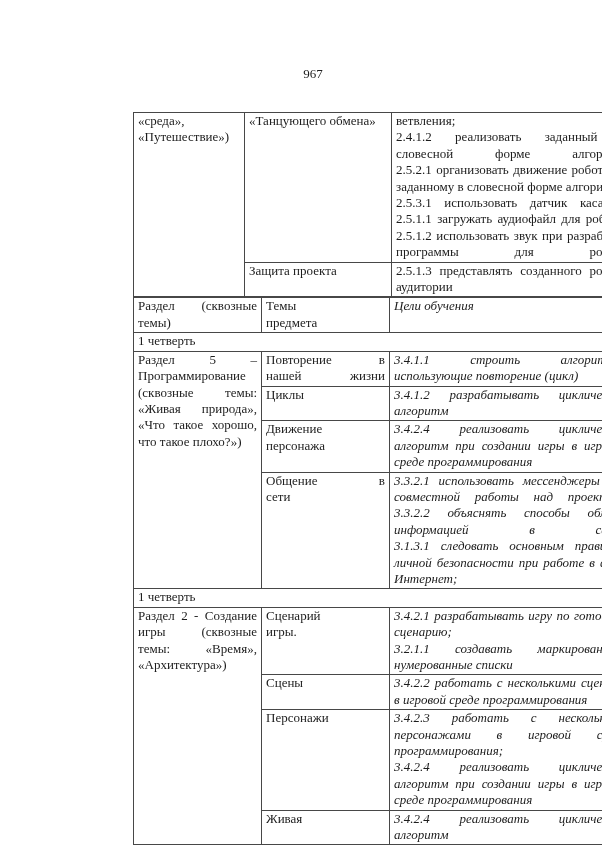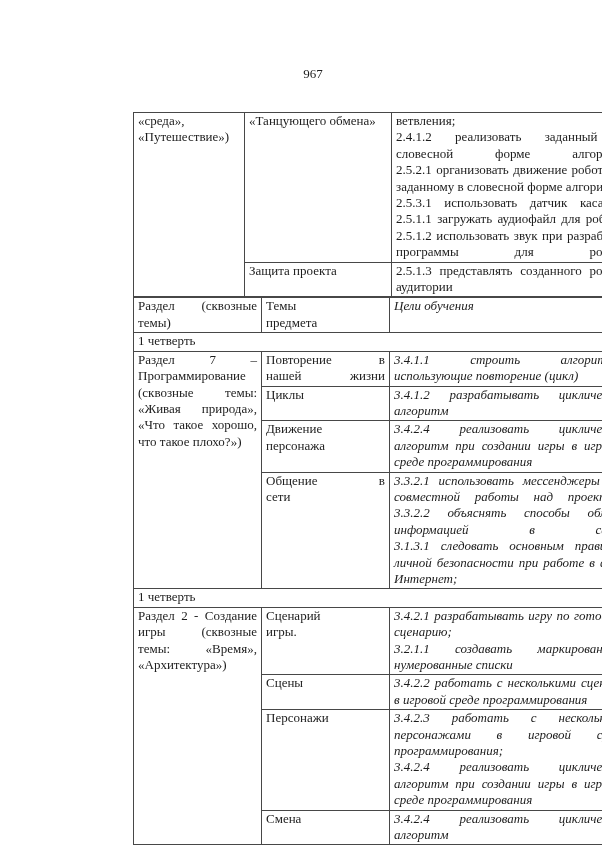--- a/index.html
+++ b/index.html
@@ -83,21 +83,21 @@
         <td class="c2">Темы
 предмета</td>
         <td class="c3">Цели обучения</td>
       </tr>
 
       <tr>
         <td class="qtr" colspan="3">1 четверть</td>
       </tr>
 
       <tr>
-        <td class="c1" rowspan="4">Раздел 7 – Программирование (сквозные темы: «Живая природа», «Что такое хорошо, что такое плохо?»)</td>
+        <td class="c1" rowspan="4">Раздел 5 – Программирование (сквозные темы: «Живая природа», «Что такое хорошо, что такое плохо?»)</td>
         <td class="c2 jl">Повторение в
 нашей жизни</td>
         <td class="c3">3.4.1.1 строить алгоритмы, использующие повторение (цикл)</td>
       </tr>
       <tr>
         <td class="c2">Циклы</td>
         <td class="c3">3.4.1.2 разрабатывать циклический алгоритм</td>
       </tr>
       <tr>
         <td class="c2">Движение
@@ -126,20 +126,20 @@
       <tr>
         <td class="c2">Сцены</td>
         <td class="c3">3.4.2.2 работать с несколькими сценами в игровой среде программирования</td>
       </tr>
       <tr>
         <td class="c2">Персонажи</td>
         <td class="c3">3.4.2.3 работать с несколькими персонажами в игровой среде программирования;
 3.4.2.4 реализовать циклический алгоритм при создании игры в игровой среде программирования</td>
       </tr>
       <tr>
-        <td class="c2">Смена</td>
+        <td class="c2">Живая</td>
         <td class="c3 jl">3.4.2.4 реализовать циклический алгоритм</td>
       </tr>
     </tbody>
       </table>
 
   </div>
 </div>
 
 </body></html>

